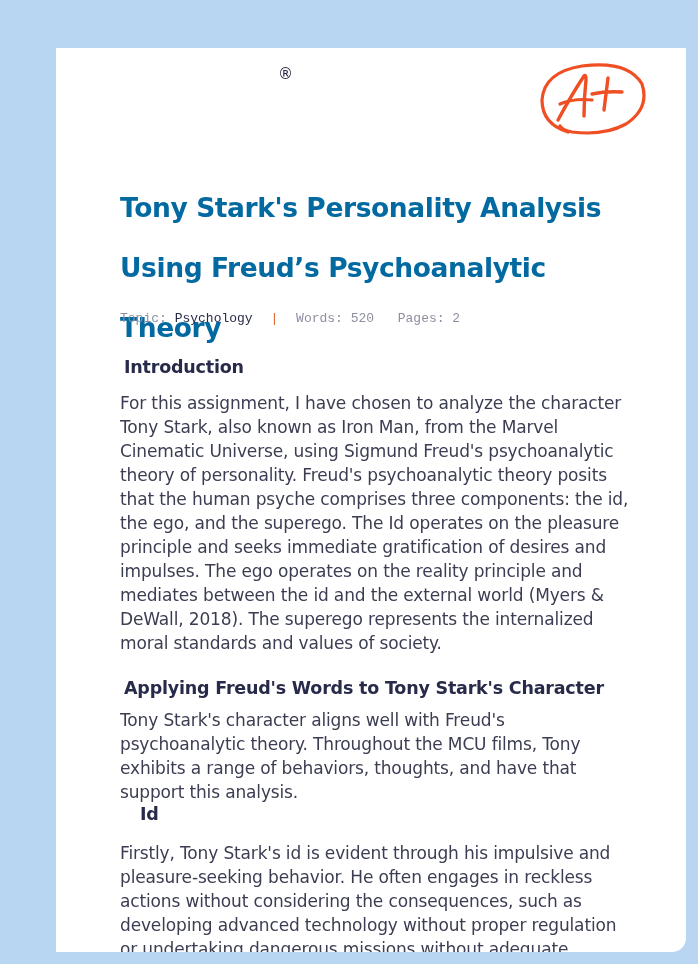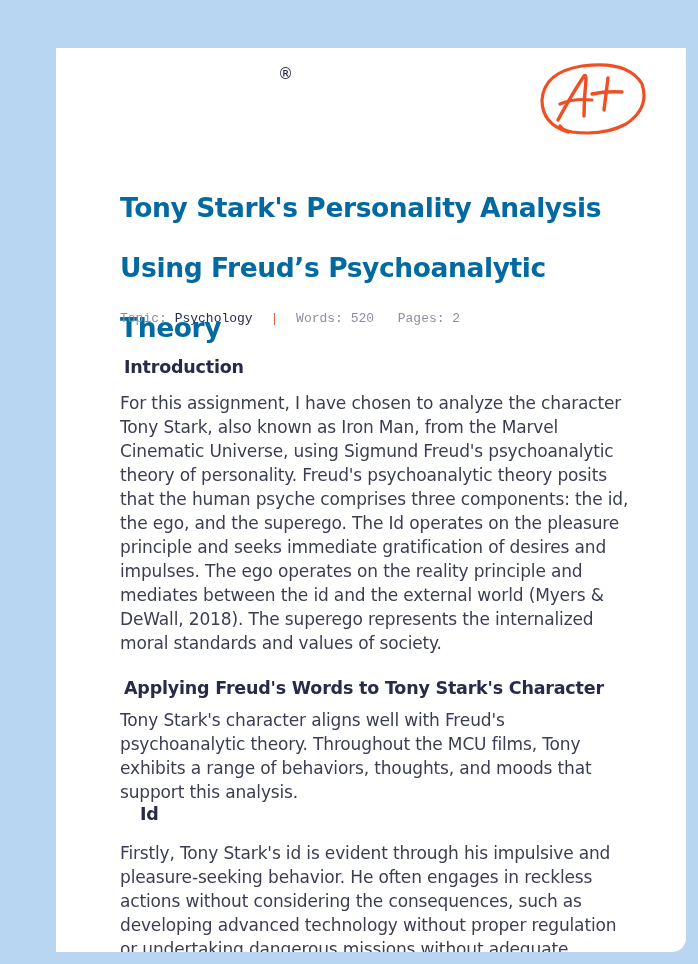--- a/index.html
+++ b/index.html
@@ -149,18 +149,18 @@
     <span class="gap"></span>
     <span>Pages:</span>
     <span>2</span>
   </div>
 
   <div class="content">
     <h2 class="h-intro">Introduction</h2>
     <p class="p-intro">For this assignment, I have chosen to analyze the character Tony Stark, also known as Iron Man, from the Marvel Cinematic Universe, using Sigmund Freud's psychoanalytic theory of personality. Freud's psychoanalytic theory posits that the human psyche comprises three components: the id, the ego, and the superego. The Id operates on the pleasure principle and seeks immediate gratification of desires and impulses. The ego operates on the reality principle and mediates between the id and the external world (Myers &amp; DeWall, 2018). The superego represents the internalized moral standards and values of society.</p>
 
     <h2 class="h-apply">Applying Freud's Words to Tony Stark's Character</h2>
-    <p class="p-apply">Tony Stark's character aligns well with Freud's psychoanalytic theory. Throughout the MCU films, Tony exhibits a range of behaviors, thoughts, and moods that support this analysis.</p>
+    <p class="p-apply">Tony Stark's character aligns well with Freud's psychoanalytic theory. Throughout the MCU films, Tony exhibits a range of behaviors, thoughts, and have that support this analysis.</p>
 
     <h2 class="h-id">Id</h2>
     <p class="p-id">Firstly, Tony Stark's id is evident through his impulsive and pleasure-seeking behavior. He often engages in reckless actions without considering the consequences, such as developing advanced technology without proper regulation or undertaking dangerous missions without adequate preparation. This impulsive behavior is evident in the first Iron Man film,</p>
   </div>
 </div>
 
 </body></html>

